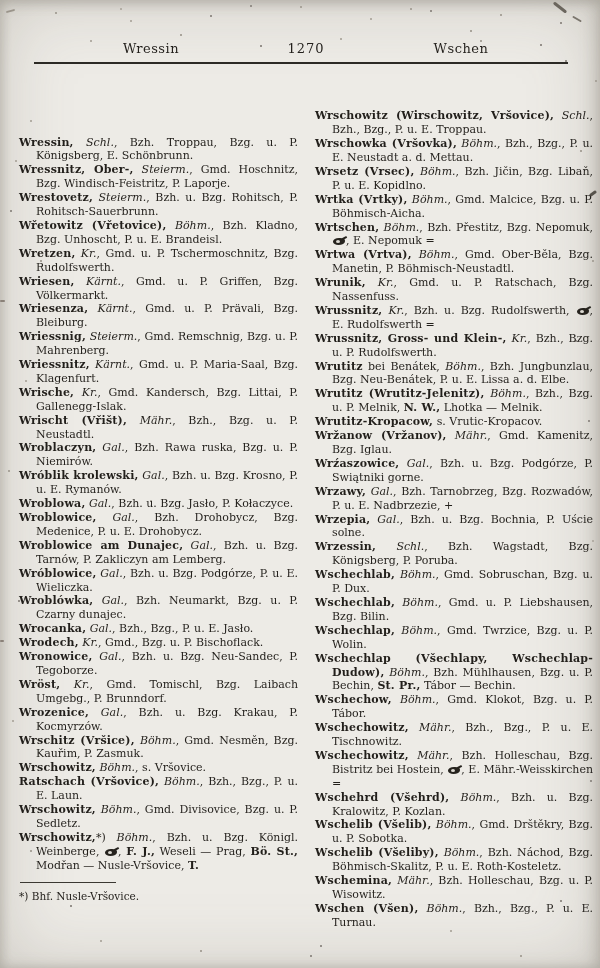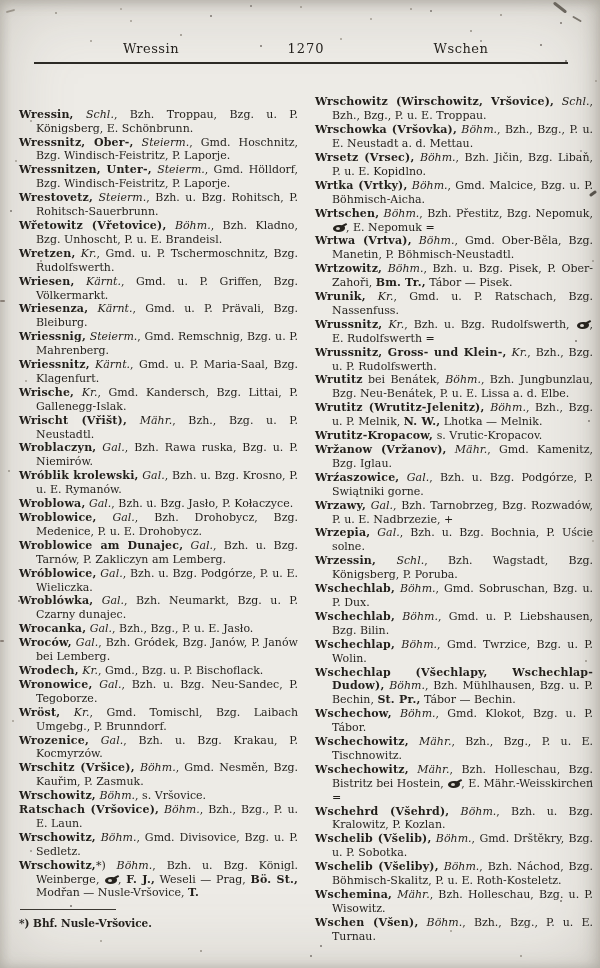--- a/index.html
+++ b/index.html
@@ -21,21 +21,21 @@
   .col{width:279px;font-size:11px;line-height:13.9px;text-align:justify;}
   .col.right{width:auto;flex:1;}
   .divider{width:1px;background:#55514a;margin:0 12px 28px 4px;}
   p.entry{margin:0;padding-left:17px;text-indent:-17px;}
   .b{font-weight:bold;letter-spacing:.2px;}
   .i{font-style:italic;}
   .ph{display:inline-block;width:12px;height:7px;background:#26231e;border-radius:55% 45% 60% 50%;
       position:relative;vertical-align:-1px;margin:0 1px;}
   .ph::before{content:"";position:absolute;left:3px;top:2px;width:4px;height:3px;background:#dcd9d2;border-radius:50%;}
   .ph::after{content:"";position:absolute;right:-2px;top:-1px;width:5px;height:2px;background:#26231e;transform:rotate(-28deg);}
-  .footnote{margin-top:9px;font-size:10.5px;font-weight:bold;text-align:left;}
+  .footnote{margin-top:9px;font-size:10.5px;font-weight:normal;text-align:left;}
   .footnote-rule{width:96px;height:1px;background:#3b3832;margin:0 0 7px 1px;}
   .artifact{position:absolute;border-radius:2px;}
   .a-tr1{left:552px;top:6px;width:16px;height:3px;background:#6b665e;transform:rotate(38deg);}
   .a-tr2{left:572px;top:18px;width:10px;height:2px;background:#7a756c;transform:rotate(30deg);}
   .a-tl1{left:6px;top:10px;width:9px;height:2px;background:#9a948a;transform:rotate(-15deg);}
   .a-r1{left:589px;top:192px;width:8px;height:3px;background:#57534c;transform:rotate(-35deg);}
   .a-l1{left:0;top:300px;width:5px;height:2px;background:#8a8178;}
   .a-l2{left:0;top:640px;width:4px;height:2px;background:#8a8178;}
   .specks{position:absolute;top:0;left:0;width:2px;height:2px;background:transparent;
     box-shadow:
@@ -69,39 +69,37 @@
     <span class="num">1270</span>
     <span class="side">Wschen</span>
   </div>
   <div class="header-rule"></div>
 
   <div class="columns">
     <div class="col">
       <div>
           <p class="entry"><span class="b">Wressin,</span><span> </span><span class="i">Schl.</span><span>, Bzh. Troppau, Bzg. u. P. Königsberg, E. Schönbrunn.</span></p>
           <p class="entry"><span class="b">Wressnitz, Ober-,</span><span> </span><span class="i">Steierm.</span><span>, Gmd. Hoschnitz, Bzg. Windisch-Feistritz, P. Laporje.</span></p>
-          <p class="entry"><span class="b">Wressnitzen, Unter-,</span><span> </span><span class="i">Steierm.</span><span>, Gmd. Hölldorf, Bzg. Windisch-Feistritz, P. Laporje.</span></p>
           <p class="entry"><span class="b">Wrestovetz,</span><span> </span><span class="i">Steierm.</span><span>, Bzh. u. Bzg. Rohitsch, P. Rohitsch-Sauerbrunn.</span></p>
           <p class="entry"><span class="b">Wřetowitz (Vřetovice),</span><span> </span><span class="i">Böhm.</span><span>, Bzh. Kladno, Bzg. Unhoscht, P. u. E. Brandeisl.</span></p>
           <p class="entry"><span class="b">Wretzen,</span><span> </span><span class="i">Kr.</span><span>, Gmd. u. P. Tschermoschnitz, Bzg. Rudolfswerth.</span></p>
           <p class="entry"><span class="b">Wriesen,</span><span> </span><span class="i">Kärnt.</span><span>, Gmd. u. P. Griffen, Bzg. Völkermarkt.</span></p>
           <p class="entry"><span class="b">Wriesenza,</span><span> </span><span class="i">Kärnt.</span><span>, Gmd. u. P. Prävali, Bzg. Bleiburg.</span></p>
           <p class="entry"><span class="b">Wriessnig,</span><span> </span><span class="i">Steierm.</span><span>, Gmd. Remschnig, Bzg. u. P. Mahrenberg.</span></p>
           <p class="entry"><span class="b">Wriessnitz,</span><span> </span><span class="i">Kärnt.</span><span>, Gmd. u. P. Maria-Saal, Bzg. Klagenfurt.</span></p>
           <p class="entry"><span class="b">Wrische,</span><span> </span><span class="i">Kr.</span><span>, Gmd. Kandersch, Bzg. Littai, P. Gallenegg-Islak.</span></p>
           <p class="entry"><span class="b">Wrischt (Vřišt),</span><span> </span><span class="i">Mähr.</span><span>, Bzh., Bzg. u. P. Neustadtl.</span></p>
           <p class="entry"><span class="b">Wroblaczyn,</span><span> </span><span class="i">Gal.</span><span>, Bzh. Rawa ruska, Bzg. u. P. Niemirów.</span></p>
           <p class="entry"><span class="b">Wróblik krolewski,</span><span> </span><span class="i">Gal.</span><span>, Bzh. u. Bzg. Krosno, P. u. E. Rymanów.</span></p>
           <p class="entry"><span class="b">Wroblowa,</span><span> </span><span class="i">Gal.</span><span>, Bzh. u. Bzg. Jasło, P. Kołaczyce.</span></p>
           <p class="entry"><span class="b">Wroblowice,</span><span> </span><span class="i">Gal.</span><span>, Bzh. Drohobycz, Bzg. Medenice, P. u. E. Drohobycz.</span></p>
           <p class="entry"><span class="b">Wroblowice am Dunajec,</span><span> </span><span class="i">Gal.</span><span>, Bzh. u. Bzg. Tarnów, P. Zakliczyn am Lemberg.</span></p>
           <p class="entry"><span class="b">Wróblowice,</span><span> </span><span class="i">Gal.</span><span>, Bzh. u. Bzg. Podgórze, P. u. E. Wieliczka.</span></p>
           <p class="entry"><span class="b">Wroblówka,</span><span> </span><span class="i">Gal.</span><span>, Bzh. Neumarkt, Bzg. u. P. Czarny dunajec.</span></p>
           <p class="entry"><span class="b">Wrocanka,</span><span> </span><span class="i">Gal.</span><span>, Bzh., Bzg., P. u. E. Jasło.</span></p>
-          <p class="entry"><span class="b">Wroców,</span><span> </span><span class="i">Gal.</span><span>, Bzh. Gródek, Bzg. Janów, P. Janów bei Lemberg.</span></p>
           <p class="entry"><span class="b">Wrodech,</span><span> </span><span class="i">Kr.</span><span>, Gmd., Bzg. u. P. Bischoflack.</span></p>
           <p class="entry"><span class="b">Wronowice,</span><span> </span><span class="i">Gal.</span><span>, Bzh. u. Bzg. Neu-Sandec, P. Tegoborze.</span></p>
           <p class="entry"><span class="b">Wröst,</span><span> </span><span class="i">Kr.</span><span>, Gmd. Tomischl, Bzg. Laibach Umgebg., P. Brunndorf.</span></p>
           <p class="entry"><span class="b">Wrozenice,</span><span> </span><span class="i">Gal.</span><span>, Bzh. u. Bzg. Krakau, P. Kocmyrzów.</span></p>
           <p class="entry"><span class="b">Wrschitz (Vršice),</span><span> </span><span class="i">Böhm.</span><span>, Gmd. Nesměn, Bzg. Kauřim, P. Zasmuk.</span></p>
           <p class="entry"><span class="b">Wrschowitz,</span><span> </span><span class="i">Böhm.</span><span>, s. Vršovice.</span></p>
           <p class="entry"><span class="b">Ratschach (Vršovice),</span><span> </span><span class="i">Böhm.</span><span>, Bzh., Bzg., P. u. E. Laun.</span></p>
           <p class="entry"><span class="b">Wrschowitz,</span><span> </span><span class="i">Böhm.</span><span>, Gmd. Divisovice, Bzg. u. P. Sedletz.</span></p>
           <p class="entry"><span class="b">Wrschowitz,</span><span>*) </span><span class="i">Böhm.</span><span>, Bzh. u. Bzg. Königl. Weinberge, </span><span class="ph"></span><span>, </span><span class="b">F. J.,</span><span> Weseli — Prag, </span><span class="b">Bö. St.,</span><span> Modřan — Nusle-Vršovice, </span><span class="b">T.</span></p>
         </div>
@@ -112,21 +110,20 @@
     </div>
     <div class="divider"></div>
     <div class="col right">
       <div>
           <p class="entry"><span class="b">Wrschowitz (Wirschowitz, Vršovice),</span><span> </span><span class="i">Schl.</span><span>, Bzh., Bzg., P. u. E. Troppau.</span></p>
           <p class="entry"><span class="b">Wrschowka (Vršovka),</span><span> </span><span class="i">Böhm.</span><span>, Bzh., Bzg., P. u. E. Neustadt a. d. Mettau.</span></p>
           <p class="entry"><span class="b">Wrsetz (Vrsec),</span><span> </span><span class="i">Böhm.</span><span>, Bzh. Jičin, Bzg. Libaň, P. u. E. Kopidlno.</span></p>
           <p class="entry"><span class="b">Wrtka (Vrtky),</span><span> </span><span class="i">Böhm.</span><span>, Gmd. Malcice, Bzg. u. P. Böhmisch-Aicha.</span></p>
           <p class="entry"><span class="b">Wrtschen,</span><span> </span><span class="i">Böhm.</span><span>, Bzh. Přestitz, Bzg. Nepomuk, </span><span class="ph"></span><span>, E. Nepomuk =</span></p>
           <p class="entry"><span class="b">Wrtwa (Vrtva),</span><span> </span><span class="i">Böhm.</span><span>, Gmd. Ober-Běla, Bzg. Manetin, P. Böhmisch-Neustadtl.</span></p>
-          <p class="entry"><span class="b">Wrtzowitz,</span><span> </span><span class="i">Böhm.</span><span>, Bzh. u. Bzg. Pisek, P. Ober-Zahoři, </span><span class="b">Bm. Tr.,</span><span> Tábor — Pisek.</span></p>
           <p class="entry"><span class="b">Wrunik,</span><span> </span><span class="i">Kr.</span><span>, Gmd. u. P. Ratschach, Bzg. Nassenfuss.</span></p>
           <p class="entry"><span class="b">Wrussnitz,</span><span> </span><span class="i">Kr.</span><span>, Bzh. u. Bzg. Rudolfswerth, </span><span class="ph"></span><span>, E. Rudolfswerth =</span></p>
           <p class="entry"><span class="b">Wrussnitz, Gross- und Klein-,</span><span> </span><span class="i">Kr.</span><span>, Bzh., Bzg. u. P. Rudolfswerth.</span></p>
           <p class="entry"><span class="b">Wrutitz</span><span> bei Benátek, </span><span class="i">Böhm.</span><span>, Bzh. Jungbunzlau, Bzg. Neu-Benátek, P. u. E. Lissa a. d. Elbe.</span></p>
           <p class="entry"><span class="b">Wrutitz (Wrutitz-Jelenitz),</span><span> </span><span class="i">Böhm.</span><span>, Bzh., Bzg. u. P. Melnik, </span><span class="b">N. W.,</span><span> Lhotka — Melnik.</span></p>
           <p class="entry"><span class="b">Wrutitz-Kropacow,</span><span> s. Vrutic-Kropacov.</span></p>
           <p class="entry"><span class="b">Wržanow (Vržanov),</span><span> </span><span class="i">Mähr.</span><span>, Gmd. Kamenitz, Bzg. Iglau.</span></p>
           <p class="entry"><span class="b">Wrźaszowice,</span><span> </span><span class="i">Gal.</span><span>, Bzh. u. Bzg. Podgórze, P. Swiątniki gorne.</span></p>
           <p class="entry"><span class="b">Wrzawy,</span><span> </span><span class="i">Gal.</span><span>, Bzh. Tarnobrzeg, Bzg. Rozwadów, P. u. E. Nadbrzezie, +</span></p>
           <p class="entry"><span class="b">Wrzepia,</span><span> </span><span class="i">Gal.</span><span>, Bzh. u. Bzg. Bochnia, P. Uście solne.</span></p>

